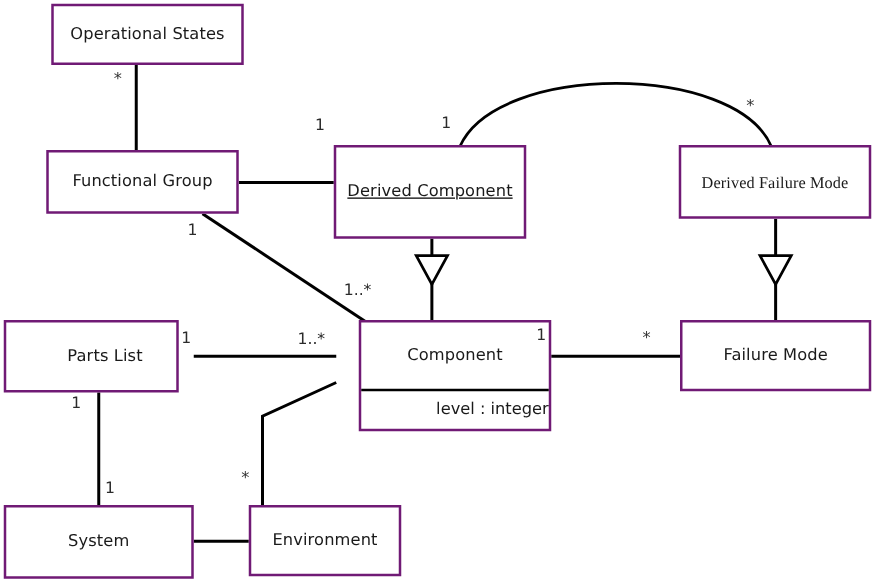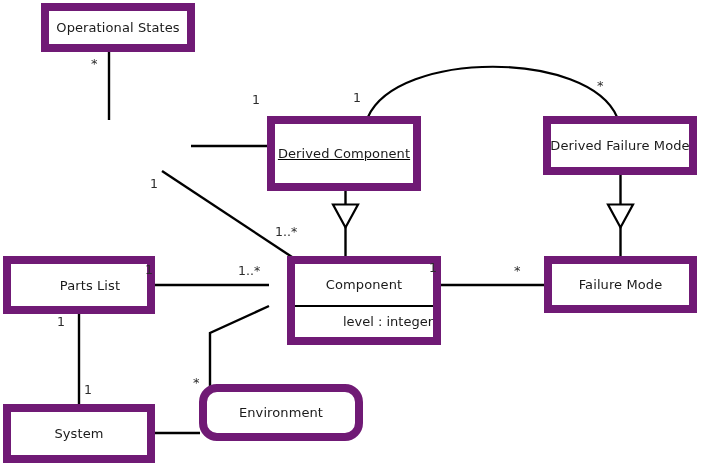--- a/index.html
+++ b/index.html
@@ -21,21 +21,21 @@
     left: 0;
     top: 0;
     width: 702px;
     height: 464px;
     pointer-events: none;
   }
   .uml-class {
     position: absolute;
     box-sizing: border-box;
     background: #ffffff;
-    border: 8px solid #701a75;
+    border: 2px solid #701a75;
     display: flex;
     flex-direction: column;
     z-index: 2;
   }
   .uml-name {
     flex: 1 1 auto;
     display: flex;
     align-items: center;
     justify-content: center;
     font-size: 13px;
@@ -102,49 +102,52 @@
     <path d="M 154 433 L 200 433" stroke="#000000" stroke-width="2.4" fill="none"></path>
 
     <path d="M 210 404 L 210 333 L 269 306" stroke="#000000" stroke-width="2.4" fill="none"></path>
 
   </svg>
 
   <div class="uml-class" style="left:41px; top:3px; width:154px; height:49px;">
     <div class="uml-name">Operational States</div>
   </div>
 
+  <div class="uml-class" style="left:37px; top:120px; width:154px; height:51px;">
+    <div class="uml-name">Functional Group</div>
+  </div>
 
   <div class="uml-class" style="left:267px; top:116px; width:154px; height:75px;text-decoration:underline;">
     <div class="uml-name">Derived Component</div>
   </div>
 
-  <div class="uml-class" style="left:543px; top:116px; width:154px; height:59px;">
+  <div class="uml-class" style="left:543px; top:116px; width:154px; height:59px;font-family:Liberation Serif, serif;">
     <div class="uml-name">Derived Failure Mode</div>
   </div>
 
-  <div class="uml-class" style="left:3px; top:256px; width:152px; height:58px;padding-left:22px;">
+  <div class="uml-class" style="left:3px; top:256px; width:140px; height:58px;padding-left:22px;">
     <div class="uml-name">Parts List</div>
   </div>
 
   <div class="uml-class" style="left:268px; top:256px; width:154px; height:89px;margin-left:19px;">
     <div class="uml-name">Component</div>
     <div class="uml-attrs" style="height:30px;">
       <div class="uml-attr">level : integer</div>
     </div>
   </div>
 
   <div class="uml-class" style="left:544px; top:256px; width:153px; height:57px;">
     <div class="uml-name">Failure Mode</div>
   </div>
 
   <div class="uml-class" style="left:3px; top:404px; width:152px; height:59px;">
     <div class="uml-name">System</div>
   </div>
 
-  <div class="uml-class" style="left:199px; top:384px; width:164px; height:57px;border-radius:18px;">
+  <div class="uml-class" style="left:199px; top:404px; width:122px; height:57px;">
     <div class="uml-name">Environment</div>
   </div>
 
   <div class="mult star" style="left:91px; top:57px;">*</div>
 
   <div class="mult" style="left:252px; top:94px;">1</div>
 
   <div class="mult" style="left:353px; top:92px;">1</div>
 
   <div class="mult star" style="left:597px; top:79px;">*</div>

